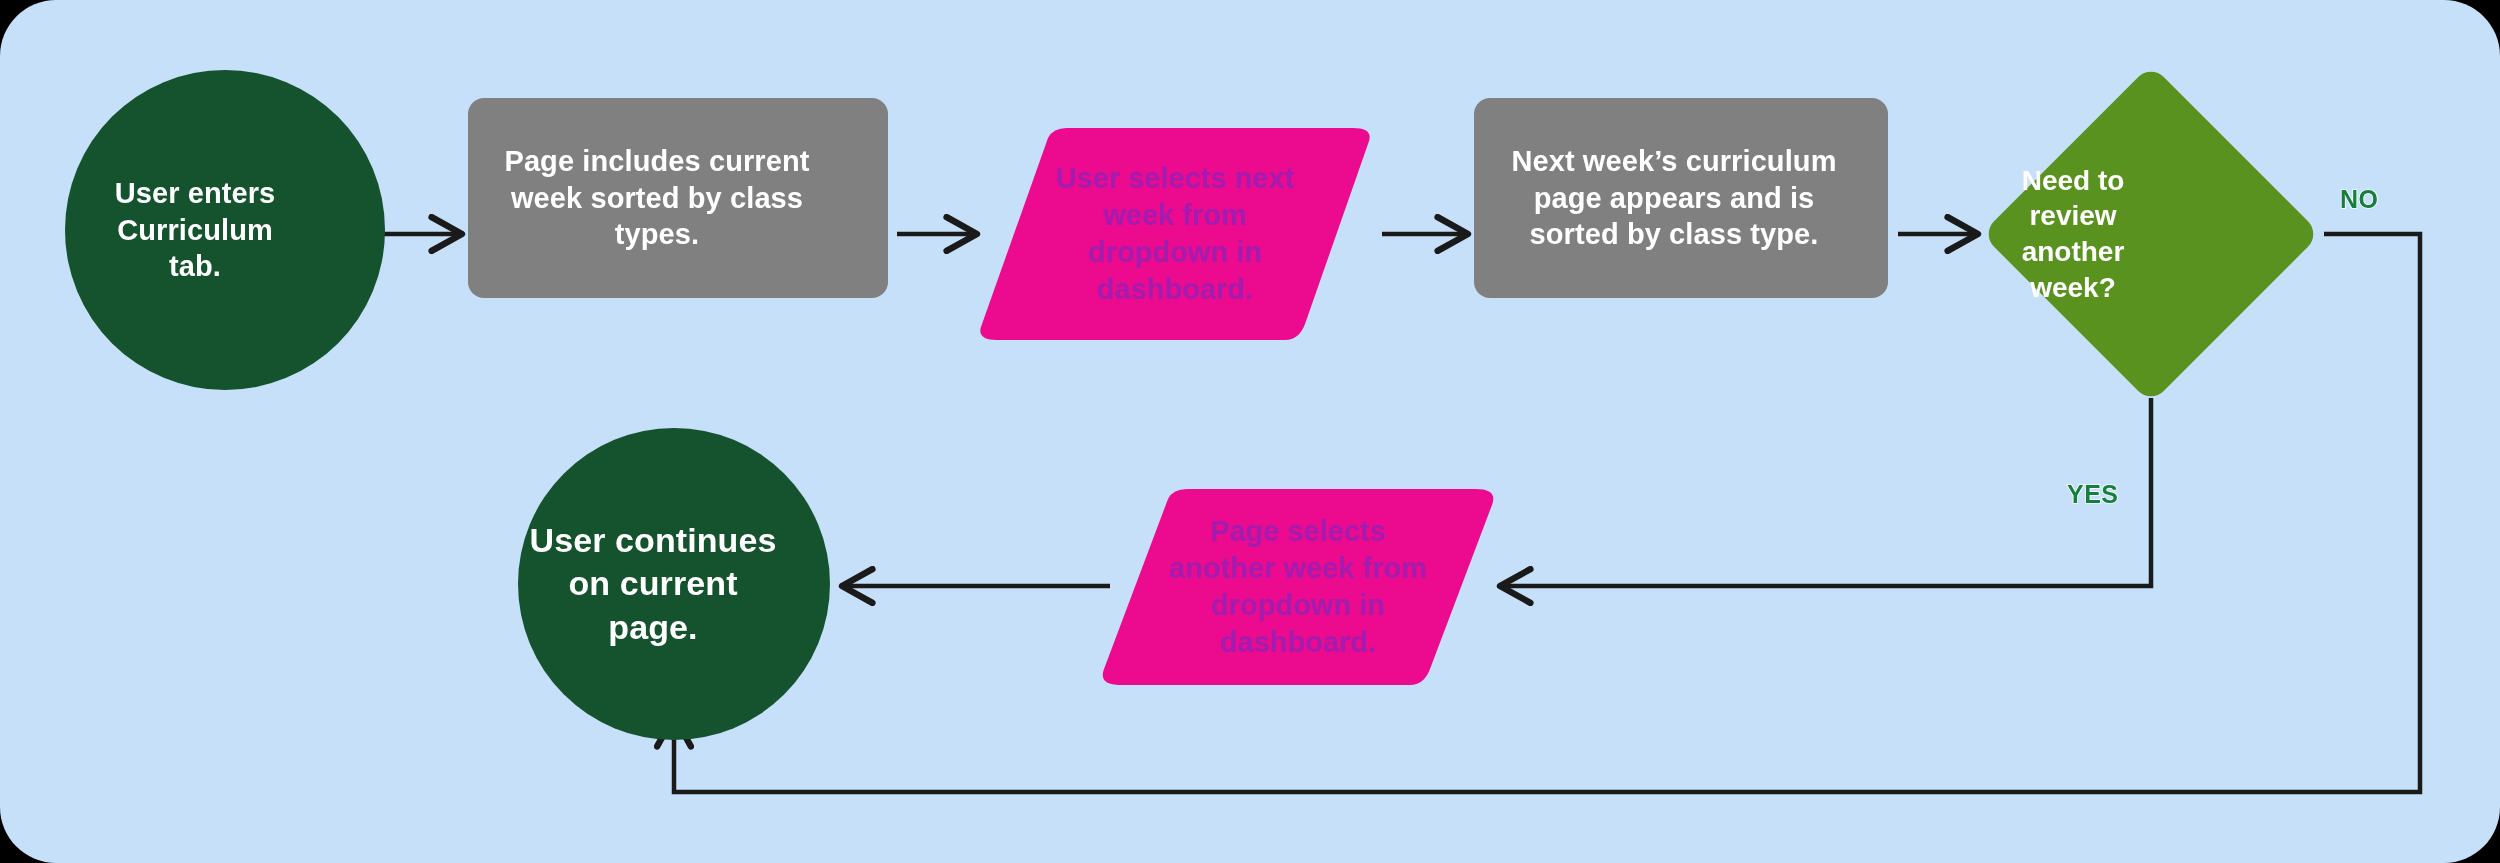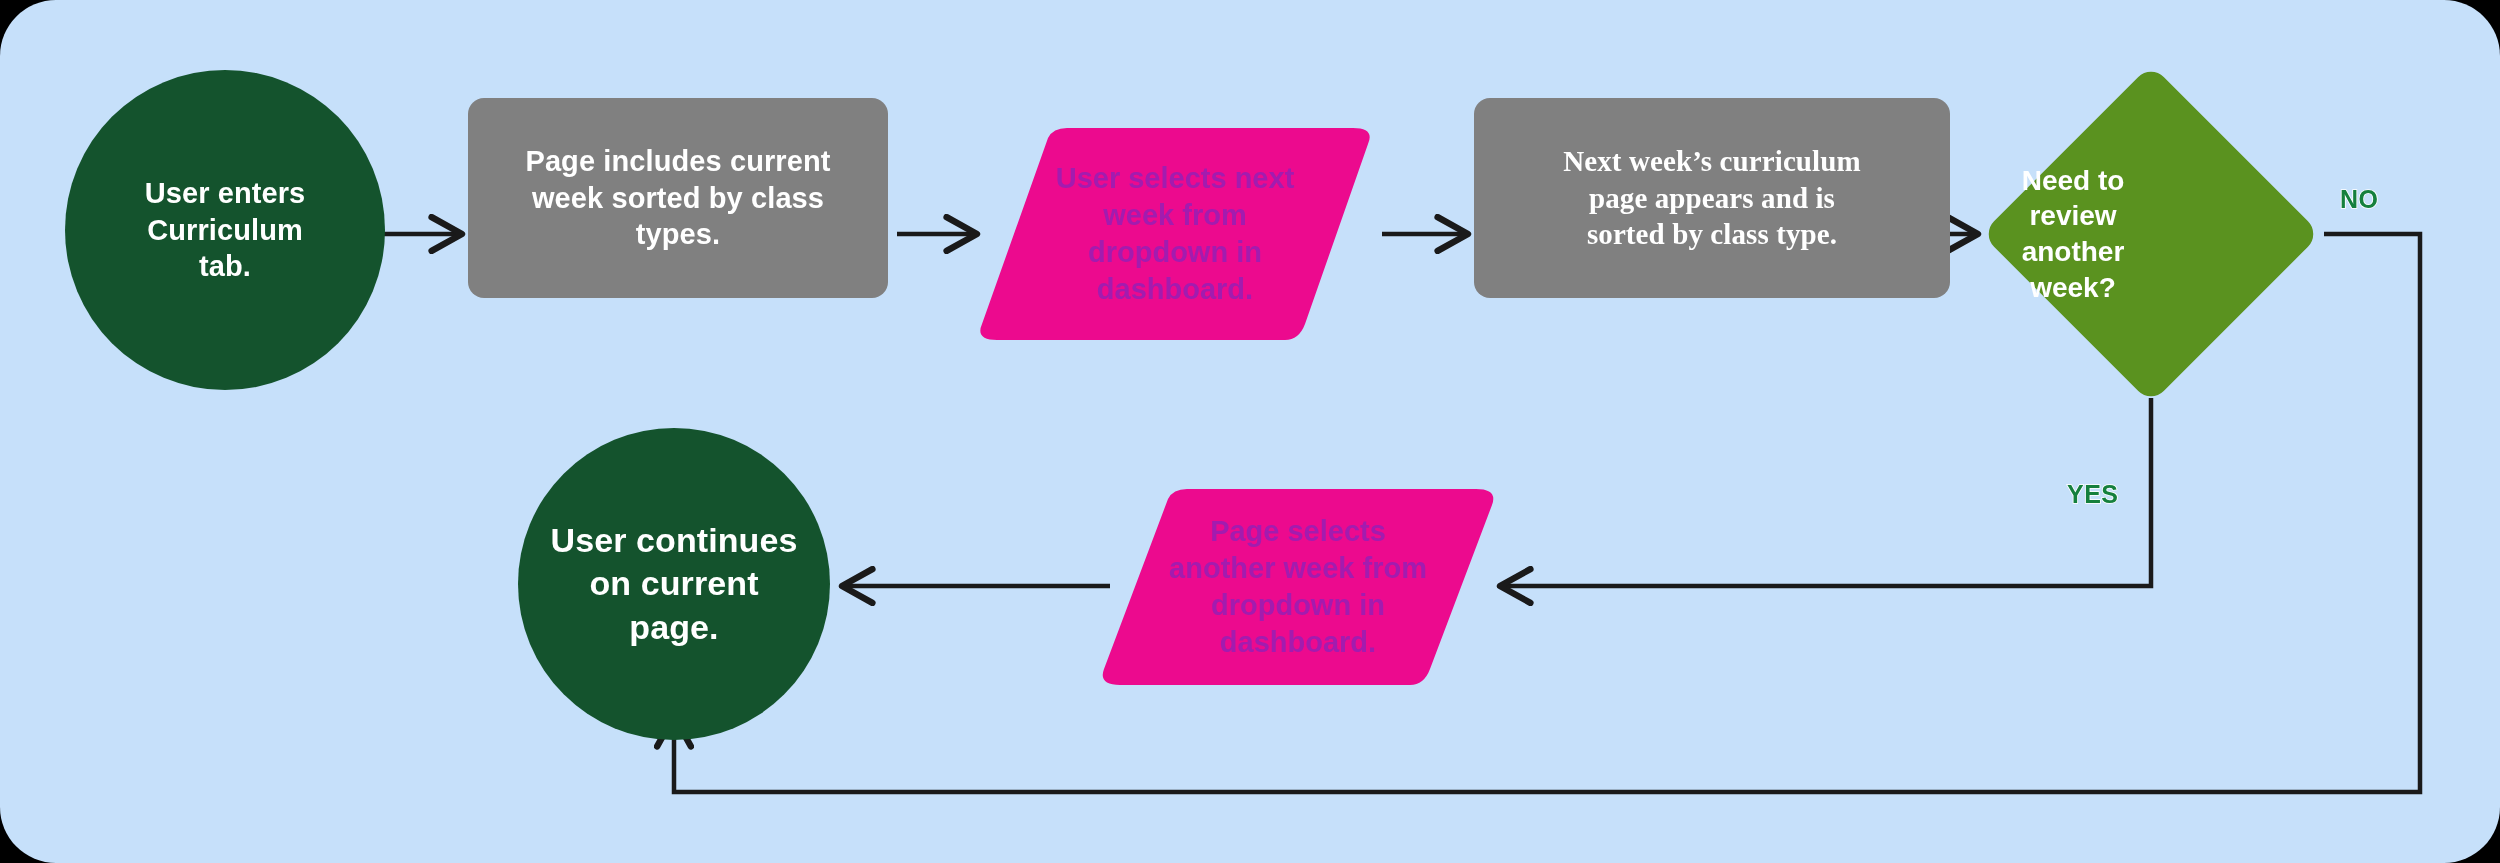--- a/index.html
+++ b/index.html
@@ -36,21 +36,21 @@
     top: 0;
     width: 2500px;
     height: 863px;
     pointer-events: none;
   }
 
   .node {
     position: absolute;
     display: flex;
     align-items: center;
-    justify-content: center;
+    justify-content: flex-start;
     box-sizing: border-box;
   }
   .node .label {
     color: #ffffff;
     font-weight: bold;
     text-align: center;
     line-height: 1.27;
     letter-spacing: 0.1px;
     white-space: pre-line;
   }
@@ -169,21 +169,21 @@
       <svg width="400" height="212" viewBox="0 0 400 212" xmlns="http://www.w3.org/2000/svg">
         <path d="M 73 10 Q 78 0 92 0 L 378 0 Q 400 0 393 16 L 330 196
                  Q 324 212 310 212 L 22 212 Q 0 212 7 196 Z" fill="#ec0a8e"></path>
       </svg>
       <span class="label" style="font-size:29px;">User selects next
 week from
 dropdown in
 dashboard.</span>
     </div>
 
-    <div class="node rect" style="left:1474px; top:98px; width:476px; height:200px;font-family:Liberation Serif, serif;">
+    <div class="node rect" style="left:1474px; top:98px; width:414px; height:200px;">
       <span class="label" style="font-size:29px; width:400px;">Next week’s curriculum
 page appears and is
 sorted by class type.</span>
     </div>
 
     <div class="diamond-wrap" style="left:1983px; top:66px; width:336px; height:336px;">
       <div class="diamond-shape" style="left:48px; top:48px; width:240px; height:240px;"></div>
       <span class="label" style="font-size:28px; width:180px;">Need to
 review
 another

